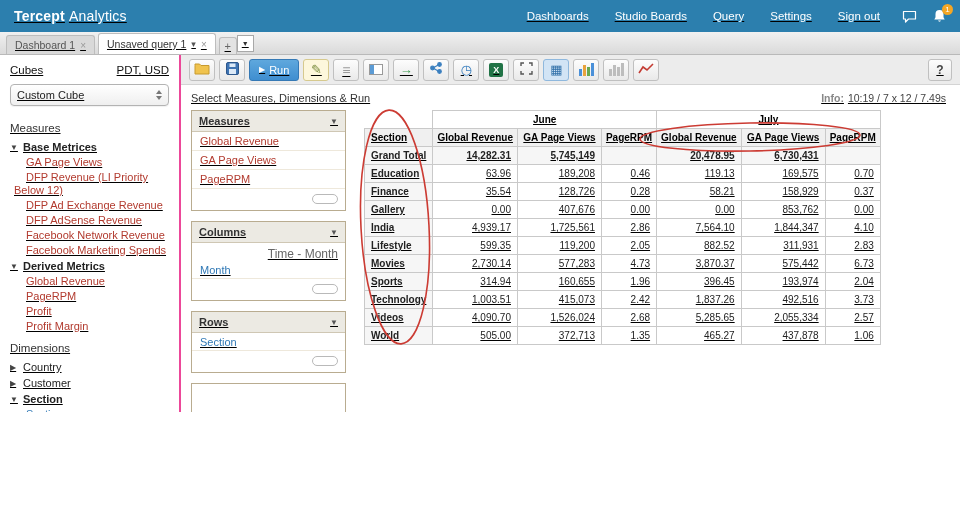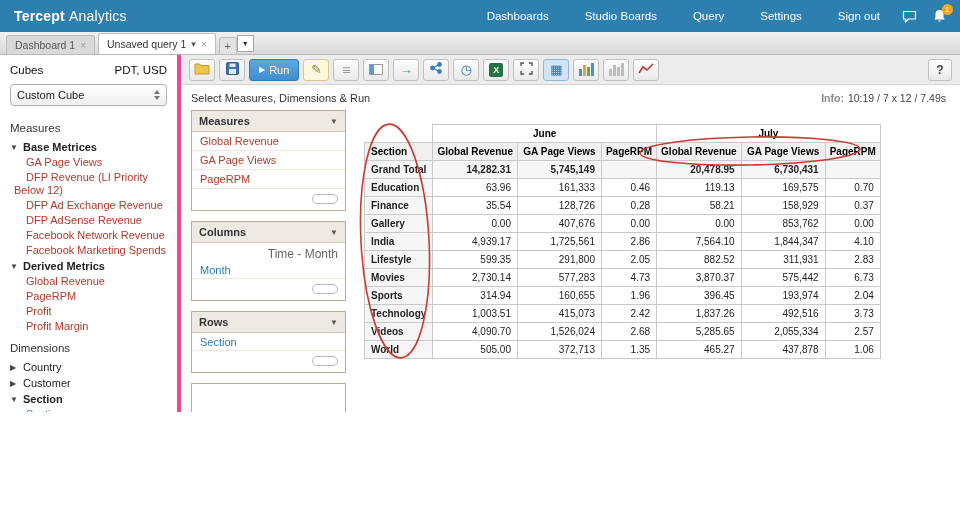--- a/index.html
+++ b/index.html
@@ -1,25 +1,25 @@
 <!DOCTYPE html>
 <html><head>
 <meta charset="utf-8">
 <style>
   * { margin:0; padding:0; box-sizing:border-box; }
   html,body { width:960px; height:516px; overflow:hidden; background:#fff;
     font-family:"Liberation Sans", sans-serif; }
-  .screen { width:960px; height:412px; position:relative; background:#fca5a5; overflow:hidden; }
+  .screen { width:960px; height:412px; position:relative; background:#fca5a5; overflow:hidden;text-decoration:underline; }
 
   
   .topbar { height:32px; background:#2c7fae; display:flex; align-items:center; padding:0 14px; color:#fff; }
   .brand { font-size:14px; letter-spacing:.2px; }
   .brand .b1 { font-weight:bold; }
   .brand .b2 { font-weight:normal; margin-left:4px; }
-  .topnav { margin-left:auto; display:flex; align-items:center; gap:36px; font-size:11.5px; }
+  .topnav { margin-left:auto; display:flex; align-items:center; gap:26px; font-size:11.5px; }
   .nav-item { cursor:pointer; white-space:nowrap; }
   .top-ico { position:relative; display:flex; align-items:center; }
   .badge { position:absolute; top:-5px; right:-7px; background:#f5a623; color:#fff; font-size:8px;
     width:11px; height:11px; border-radius:50%; text-align:center; line-height:11px; }
 
   
   .tabbar { height:23px; background:linear-gradient(#f1f1f1,#dadada); border-bottom:1px solid #b9b9b9;
     display:flex; align-items:flex-end; padding-left:6px; }
   .tab { height:19px; display:flex; align-items:center; gap:5px; padding:0 8px; font-size:10.5px; color:#555;
     background:#d9d9d9; border:1px solid #bdbdbd; border-bottom:none; border-radius:3px 3px 0 0; margin-right:3px; }
@@ -28,21 +28,21 @@
   .tab .caret { color:#555; font-size:9px; }
   .tab-add { width:18px; height:17px; border:1px solid #bdbdbd; border-bottom:none; background:#e3e3e3;
     border-radius:3px 3px 0 0; text-align:center; font-size:11px; color:#666; line-height:16px; margin-bottom:0; }
   .tab-overflow { margin-left:auto; width:17px; height:17px; background:#fff; border:1px solid #a8a8a8;
     font-size:7px; color:#333; display:flex; align-items:center; justify-content:center; margin:0 1px 2px 0; }
 
   
   .content { display:flex; height:461px; }
 
   
-  .sidebar { width:181px; border-right:4px solid #ec4899; font-size:11px; overflow:hidden; background:#fff; flex:none; }
+  .sidebar { width:181px; border-right:2px solid #ec4899; font-size:11px; overflow:hidden; background:#fff; flex:none; }
   .cubes-row { display:flex; justify-content:space-between; padding:9px 10px 6px; font-size:11.5px; color:#111; }
   .cube-select { margin:2px 10px 8px; height:22px; border:1px solid #b3b3b3; border-radius:4px;
     background:linear-gradient(#ffffff,#efefef); display:flex; align-items:center; justify-content:space-between;
     padding:0 6px; color:#222; box-shadow:0 1px 1px rgba(0,0,0,.06); }
   .step { display:flex; flex-direction:column; gap:2px; }
   .step i { width:0; height:0; border-left:3px solid transparent; border-right:3px solid transparent; }
   .step .up { border-bottom:4px solid #777; }
   .step .down { border-top:4px solid #777; }
   .section-label { padding:8px 10px 5px; color:#333; font-size:11.5px; }
   .tree { padding-left:10px; }
@@ -93,21 +93,21 @@
   .panel-h { background:#eceae3; border-bottom:1px solid #cfc7b4; padding:4px 7px; display:flex;
     justify-content:space-between; align-items:center; font-size:11px; font-weight:bold; color:#333; }
   .panel-h .pv { font-size:8px; color:#555; font-weight:normal; cursor:pointer; }
   .p-item { padding:3px 8px; font-size:11px; color:#b23a2e; border-bottom:1px solid #eee8db; cursor:pointer; }
   .p-hint { text-align:right; color:#666; font-size:12px; padding:4px 7px 0; }
   .p-link { color:#2f78b5; font-size:11px; padding:3px 8px 2px; border-bottom:1px solid #eee8db; cursor:pointer; }
   .drop-pill { width:26px; height:10px; border:1px solid #b9b9b9; border-radius:6px; margin:5px 7px 6px auto; }
   .filter-body { height:30px; }
 
   
-  .tablewrap { position:relative; margin-top:14px; }
+  .tablewrap { position:relative; margin-top:0; }
   table.pivot { border-collapse:collapse; font-size:10px; table-layout:fixed; }
   .pivot th, .pivot td { border:1px solid #c9c9c9; height:18px; padding:0 6px; line-height:17px;
     overflow:hidden; white-space:nowrap; }
   .pivot td.corner { border:none; background:transparent; }
   .pivot th.grp { background:#fff; font-weight:bold; text-align:center; }
   .pivot th.sec-h { background:#f0f0f0; text-align:left; font-weight:bold; }
   .pivot th.met { background:#f0f0f0; font-weight:bold; text-align:center; padding:0 4px; }
   .pivot th.sec { background:#f6f6f6; text-align:left; font-weight:bold; color:#222; }
   .pivot td.num { text-align:right; color:#222; background:#fff; }
   .pivot tr.total th, .pivot tr.total td { font-weight:bold; background:#f6f6f6; }
@@ -394,21 +394,21 @@
                   <td class="num">14,282.31</td>
                   <td class="num">5,745,149</td>
                   <td class="num"></td>
                   <td class="num">20,478.95</td>
                   <td class="num">6,730,431</td>
                   <td class="num"></td>
                 </tr>
                 <tr>
                   <th class="sec">Education</th>
                   <td class="num">63.96</td>
-                  <td class="num">161,333</td>
+                  <td class="num">189,208</td>
                   <td class="num">0.46</td>
                   <td class="num">119.13</td>
                   <td class="num">169,575</td>
                   <td class="num">0.70</td>
                 </tr>
                 <tr>
                   <th class="sec">Finance</th>
                   <td class="num">35.54</td>
                   <td class="num">128,726</td>
                   <td class="num">0.28</td>
@@ -430,21 +430,21 @@
                   <td class="num">4,939.17</td>
                   <td class="num">1,725,561</td>
                   <td class="num">2.86</td>
                   <td class="num">7,564.10</td>
                   <td class="num">1,844,347</td>
                   <td class="num">4.10</td>
                 </tr>
                 <tr>
                   <th class="sec">Lifestyle</th>
                   <td class="num">599.35</td>
-                  <td class="num">291,800</td>
+                  <td class="num">119,200</td>
                   <td class="num">2.05</td>
                   <td class="num">882.52</td>
                   <td class="num">311,931</td>
                   <td class="num">2.83</td>
                 </tr>
                 <tr>
                   <th class="sec">Movies</th>
                   <td class="num">2,730.14</td>
                   <td class="num">577,283</td>
                   <td class="num">4.73</td>

